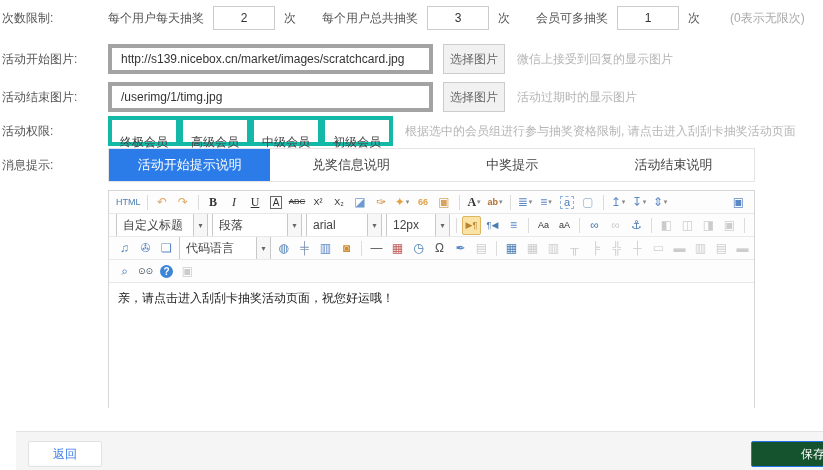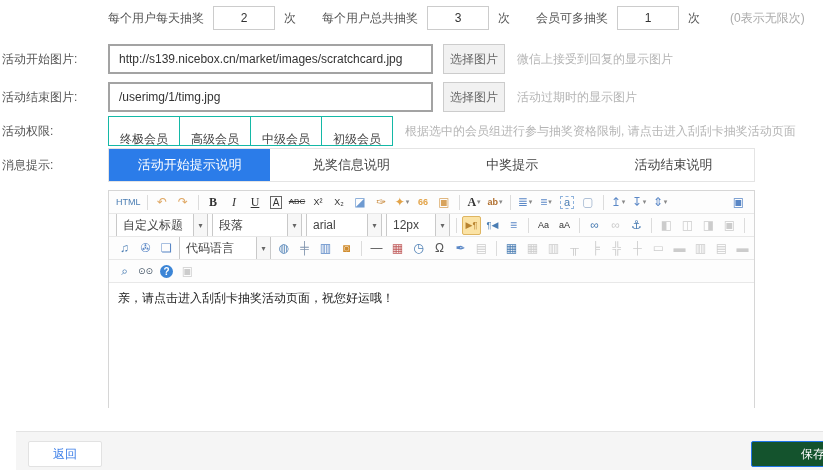--- a/index.html
+++ b/index.html
@@ -16,29 +16,29 @@
   .row-endimg   { top:82px;  height:30px; }
   .row-perm     { top:116px; height:30px; }
   .row-tabs     { top:148px; height:34px; }
 
   .limit-group { display:flex; align-items:center; margin-right:26px; }
   .limit-group .ltext { color:#555; }
   input.num { width:62px; height:24px; margin:0 9px; border:1px solid #ccc; text-align:center;
               font-size:12px; color:#333; font-family:inherit; outline:none; }
   .note { color:#aaa; margin-left:4px; }
 
-  input.url { width:325px; height:30px; border:2px solid #a3a3a3; padding:0 9px; font-size:12px;
+  input.url { width:325px; height:30px; border:4px solid #a3a3a3; padding:0 9px; font-size:12px;
               color:#333; font-family:inherit; outline:none; }
   button.choose { width:62px; height:30px; margin-left:10px; border:1px solid #ccc; background:#f1f1f1;
                   color:#666; font-size:12px; font-family:inherit; cursor:pointer; }
   .hint { color:#b5b5b5; margin-left:12px; }
 
   .member-group { display:flex; }
   .member-btn { display:inline-block; min-width:72px; height:30px; line-height:28px; padding:8px 6px;
-                text-align:center; background:#fff; border:1px solid #14b8a6; margin-left:-1px;
+                text-align:center; background:#fff; border:4px solid #14b8a6; margin-left:-1px;
                 color:#444; cursor:pointer; }
   .member-group .member-btn:first-of-type { margin-left:0; }
   .member-group + .hint { margin-left:12px; }
 
   .tabs { display:flex; width:647px; height:34px; border:1px solid #e4e4e4; background:#fff; }
   .tab { flex:1; text-align:center; line-height:32px; font-size:13px; color:#444; cursor:pointer; }
   .tab.active { background:#2b7ce9; color:#fff; }
 
   .editor { position:absolute; left:108px; top:190px; width:647px; height:218px;
             border:1px solid #d6d6d6; background:#fff; }
@@ -78,20 +78,21 @@
   .save-button { position:absolute; right:13px; top:9px; width:75px; height:26px; background:#14532d;
                  border:1px solid #2176e8; color:#fff; border-radius:2px; font-size:12px;
                  font-family:inherit; cursor:pointer;text-align:right; }
 </style>
 </head>
 <body>
 
 <div class="page">
 
   <div class="row row-limits">
+    <span class="flabel">次数限制:</span>
     <div class="rcontent">
       <span class="limit-group">
         <span class="ltext">每个用户每天抽奖</span>
         <input class="num" type="text" value="2" style="">
         <span class="ltext">次</span>
       </span>
       <span class="limit-group">
         <span class="ltext">每个用户总共抽奖</span>
         <input class="num" type="text" value="3" style="">
         <span class="ltext">次</span>

